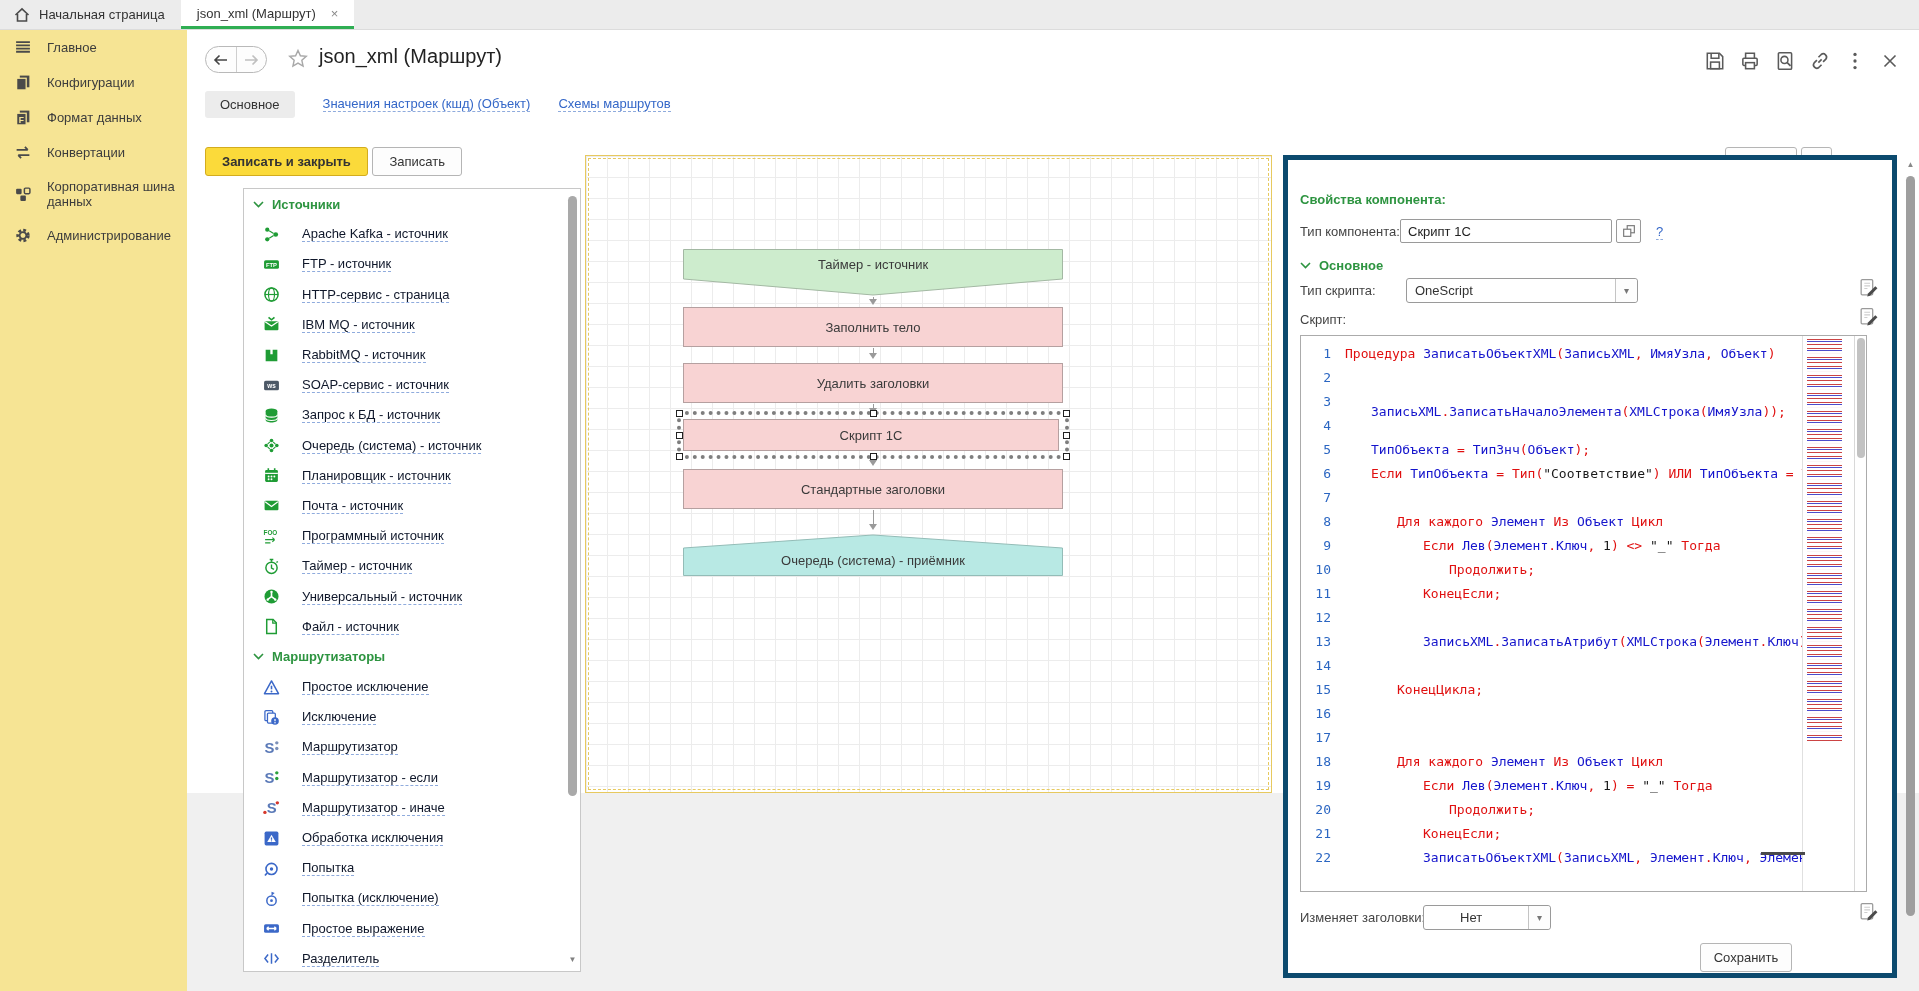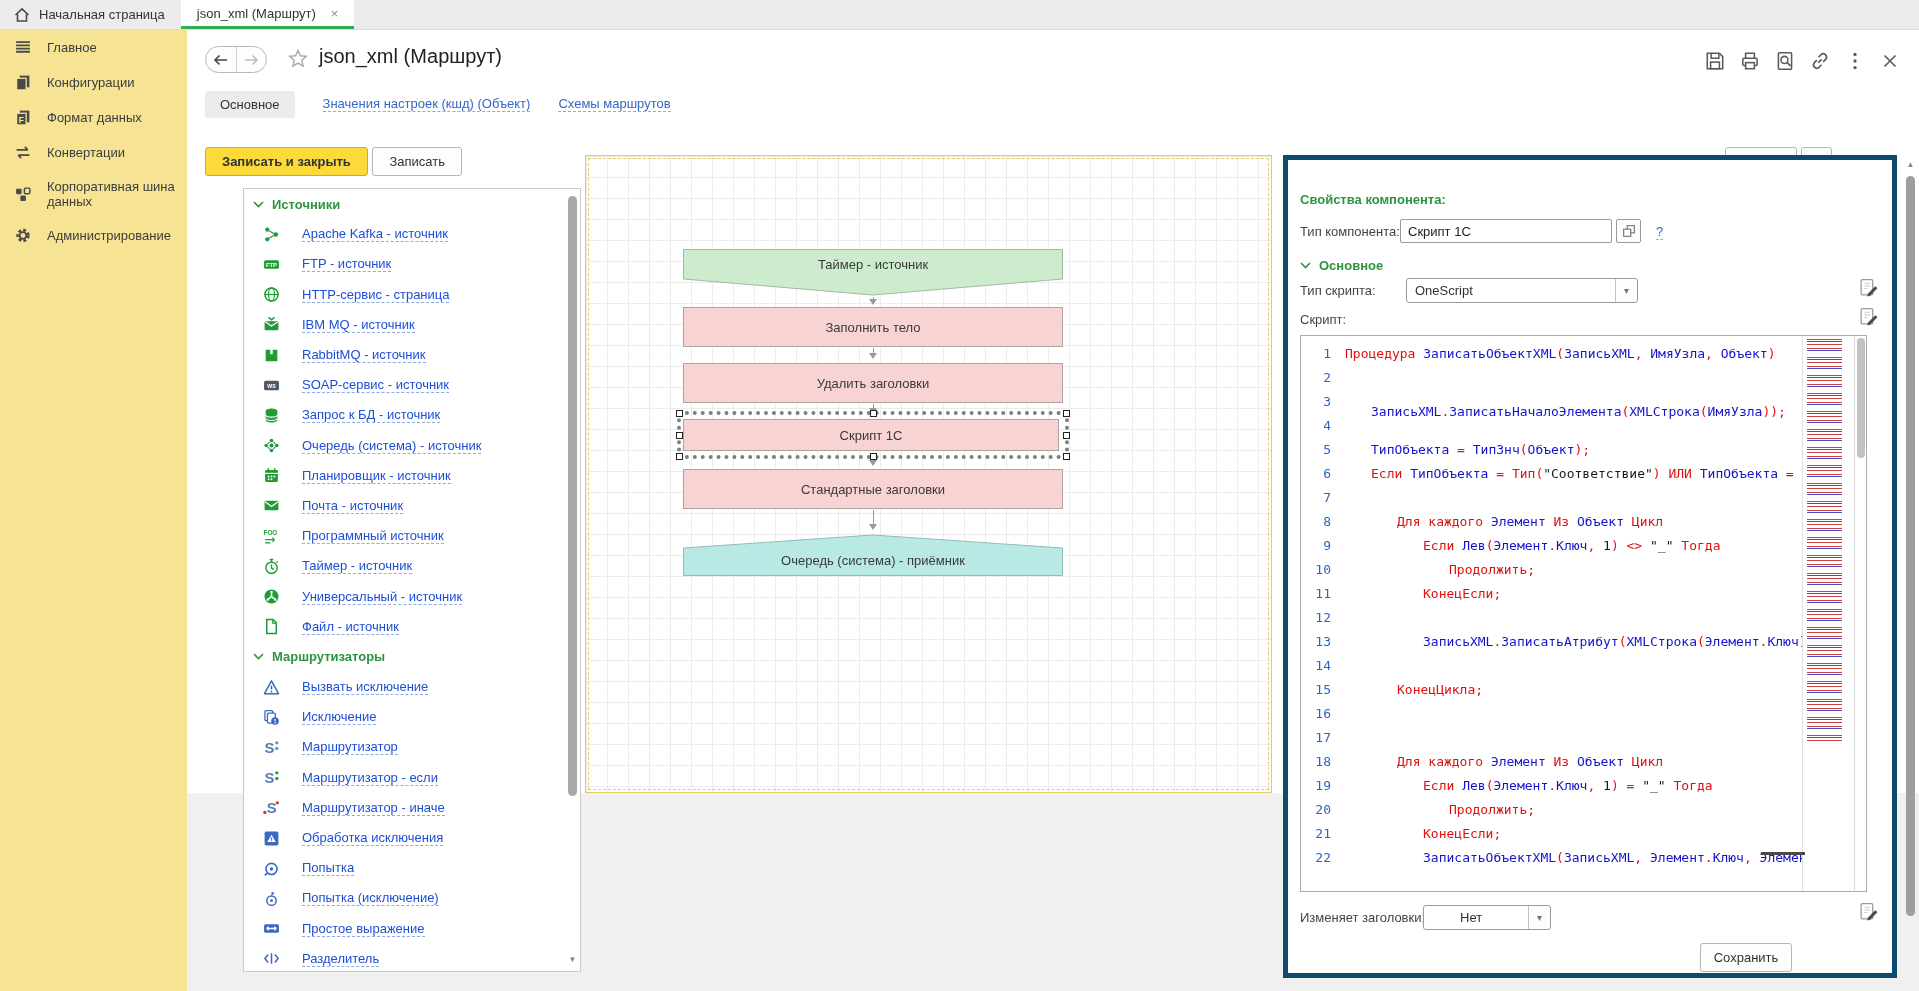--- a/index.html
+++ b/index.html
@@ -50,21 +50,21 @@
   .btn-help { position:absolute; left:1596px; top:0; width:31px; padding:0; }
 
   
   .palette { position:absolute; left:56px; top:158px; width:338px; height:784px; background:#fff; border:1px solid #c8c8c8; overflow:hidden; }
   .pal-sec { display:flex; align-items:center; gap:8px; height:30.2px; padding-left:9px; color:#2d9440; font-weight:bold; cursor:pointer; }
   .pal-sec svg { width:11px; height:7px; }
   .pal-item { display:flex; align-items:center; height:30.2px; padding-left:19px; }
   .pic { width:17px; height:17px; margin-right:22px; flex:none; }
   .src { color:#1f9c35; }
   .rtr { color:#3b68c8; }
-  .pal-item a { color:#1d4ed8; text-decoration:none; border-bottom:1px dashed #8fabdd; cursor:pointer; white-space:nowrap; }
+  .pal-item a { color:#0f172a; text-decoration:none; border-bottom:1px dashed #8fabdd; cursor:pointer; white-space:nowrap; }
   .pal-scroll { position:absolute; right:3px; top:5px; width:9px; height:770px; }
   .pal-scroll .thumb { position:absolute; top:2px; left:0; width:9px; height:600px; background:#a9a9a9; border-radius:5px; }
   .pal-scroll .down { position:absolute; bottom:0; left:0; width:9px; text-align:center; font-size:8px; color:#808080; }
   .arrow-down-glyph::after { content:"▼"; }
   .arrow-up-glyph::after { content:"▲"; }
 
   
   .canvas { position:absolute; left:398px; top:125px; width:687px; height:638px; background:#fff;
             border:1px solid #e7c95f; outline:1px dashed #e7c95f; outline-offset:-4px;
             background-image:linear-gradient(#ececec 1px, transparent 1px), linear-gradient(90deg,#ececec 1px, transparent 1px);
@@ -375,21 +375,21 @@
           <path d="M1 1l4.5 4.5L10 1" fill="none" stroke="#2d9440" stroke-width="1.6"></path>
         </svg>
       <span>Маршрутизаторы</span>
     </div>
     <div class="pal-item">
         <svg class="pic rtr" viewBox="0 0 16 16">
           <path d="M8 1.8l6.6 12H1.4z" fill="none" stroke="currentColor" stroke-width="1.4" stroke-linejoin="round"></path>
           <path d="M8 6.3v3.4" stroke="currentColor" stroke-width="1.5"></path>
           <circle cx="8" cy="11.7" r=".9" fill="currentColor"></circle>
         </svg>
-        <a>Вызвать исключение</a>
+        <a>Простое исключение</a>
       </div>
     <div class="pal-item">
         <svg class="pic rtr" viewBox="0 0 16 16">
           <rect x="1.8" y="1.5" width="7.4" height="9.5" rx="1" fill="none" stroke="currentColor" stroke-width="1.2"></rect>
           <rect x="4.2" y="3.8" width="7.4" height="9.5" rx="1" fill="#fff" stroke="currentColor" stroke-width="1.2"></rect>
           <circle cx="11.3" cy="11.3" r="3.6" fill="currentColor"></circle>
           <path d="M11.3 9.4v2.1" stroke="#fff" stroke-width="1.2"></path>
           <circle cx="11.3" cy="13" r=".7" fill="#fff"></circle>
         </svg>
         <a>Исключение</a>

